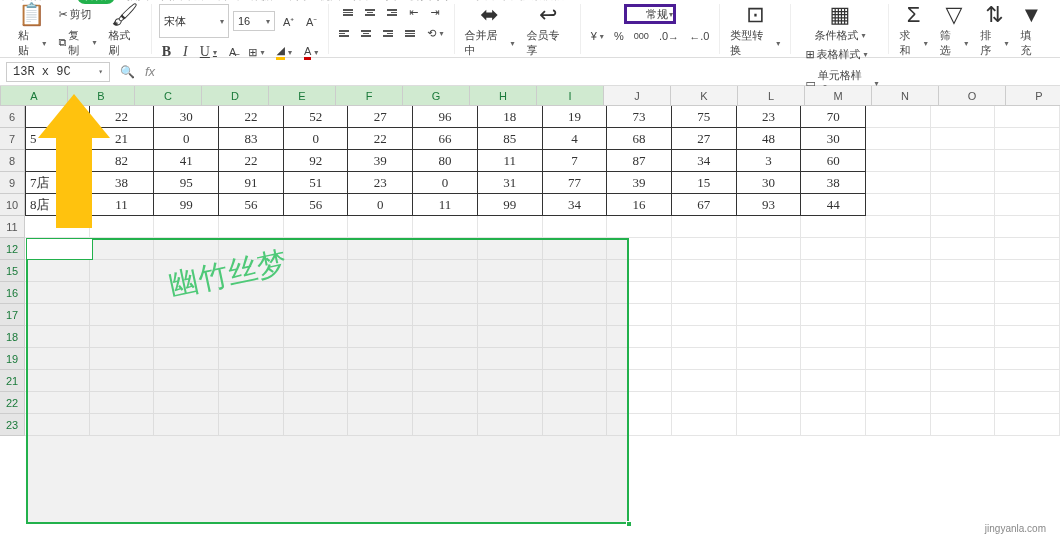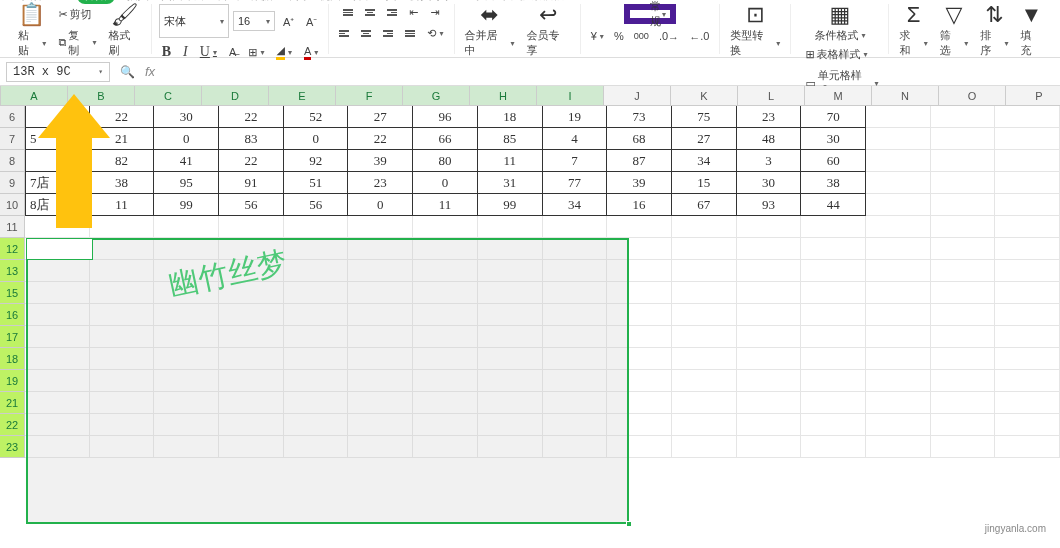--- a/index.html
+++ b/index.html
@@ -29,21 +29,21 @@
   
   .grid-area { position: relative; width: 100%; height: calc(548px - 58px - 28px - 14px); overflow: hidden; }
   .col-headers { display: flex; position: sticky; top: 0; background: #f3f3f3; font-size: 11px; color: #555; }
   .corner { width: 26px; height: 20px; border-right: 1px solid #ccc; border-bottom: 1px solid #ccc; background: #efefef; }
   .colh { width: 67px; height: 20px; border-right: 1px solid #ccc; border-bottom: 1px solid #ccc; display: flex; align-items: center; justify-content: center; }
   .colh.sel { background: #d0ead0; color: #1a7a3a; }
   .colh:first-of-type { }
   
   .row { display: flex; }
   .rowh { width: 26px; height: 22px; background: #efefef; border-right: 1px solid #ccc; border-bottom: 1px solid #ccc; display: flex; align-items: center; justify-content: center; font-size: 11px; color: #555; }
-  .rowh.sel { background: #bef264; color: #1a7a3a; }
+  .rowh.sel { background: #e5e5e5; color: #1a7a3a; }
   .cell { width: 67px; height: 22px; border-right: 1px solid #e5e5e5; border-bottom: 1px solid #e5e5e5; display: flex; align-items: center; padding: 0 4px; font-size: 13px; font-family: "SimSun", serif; }
   .cell.data { border-right: 1px solid #333; border-bottom: 1px solid #333; justify-content: center; }
   .cell.first-data-col { border-left: 1px solid #333; }
   .cell.leftalign { justify-content: flex-start; }
   
   .selection-overlay { position: absolute; border: 2px solid #22b14c; background: rgba(200,200,200,0.25); pointer-events: none; }
   .active-cell { position: absolute; background: #fff; border: 1px solid #22b14c; width: 67px; height: 22px; pointer-events: none; }
   .fill-handle { position: absolute; width: 6px; height: 6px; background: #22b14c; border: 1px solid #fff; }
   
   .big-arrow { position: absolute; pointer-events: none; }
@@ -57,21 +57,21 @@
   .brand-top .red { color: #d00; font-weight: bold; }
   .brand-top .check { color: #d00; font-size: 20px; }
   .brand-sub { font-size: 10px; color: #888; margin-top: 2px; }
   .paw { color: #ccc; font-size: 14px; margin-right: 4px; }
   
   .align-icon { display: inline-flex; flex-direction: column; gap: 1px; }
   .align-icon span { display: block; width: 10px; height: 1.5px; background: #555; }
   .align-icon.left span:nth-child(2) { width: 6px; }
   .align-icon.center span:nth-child(2) { width: 6px; margin: 0 auto; }
   .align-icon.right span:nth-child(2) { width: 6px; margin-left: auto; }
-  .fmt-select { border:6px solid #4c1d95; height:20px; font-size:11px; padding:0 20px; display:flex; align-items:center; justify-content:space-between; width:52px; }
+  .fmt-select { border:3px solid #4c1d95; height:20px; font-size:11px; padding:0 0; display:flex; align-items:center; justify-content:flex-end; width:52px; }
   .num-fmt { display:flex; gap:2px; align-items:center; font-size:12px; }
 </style>
 </head>
 <body>
 
 <div style="height:0;position:relative;overflow:visible">
 <div class="tabstrip">
   <span class="tab">三 文件</span>
   <span>⎌</span>
   <span class="tab active">开始</span>
@@ -461,39 +461,20 @@
         <div class="cell"></div>
         <div class="cell"></div>
         <div class="cell"></div>
         <div class="cell"></div>
         <div class="cell"></div>
         <div class="cell"></div>
         <div class="cell"></div>
         <div class="cell"></div>
       </div>
       <div class="row">
-        <div class="rowh sel">13</div>
-        <div class="cell leftalign"></div>
-        <div class="cell"></div>
-        <div class="cell"></div>
-        <div class="cell"></div>
-        <div class="cell"></div>
-        <div class="cell"></div>
-        <div class="cell"></div>
-        <div class="cell"></div>
-        <div class="cell"></div>
-        <div class="cell"></div>
-        <div class="cell"></div>
-        <div class="cell"></div>
-        <div class="cell"></div>
-        <div class="cell"></div>
-        <div class="cell"></div>
-        <div class="cell"></div>
-      </div>
-      <div class="row">
         <div class="rowh sel">15</div>
         <div class="cell leftalign"></div>
         <div class="cell"></div>
         <div class="cell"></div>
         <div class="cell"></div>
         <div class="cell"></div>
         <div class="cell"></div>
         <div class="cell"></div>
         <div class="cell"></div>
         <div class="cell"></div>

